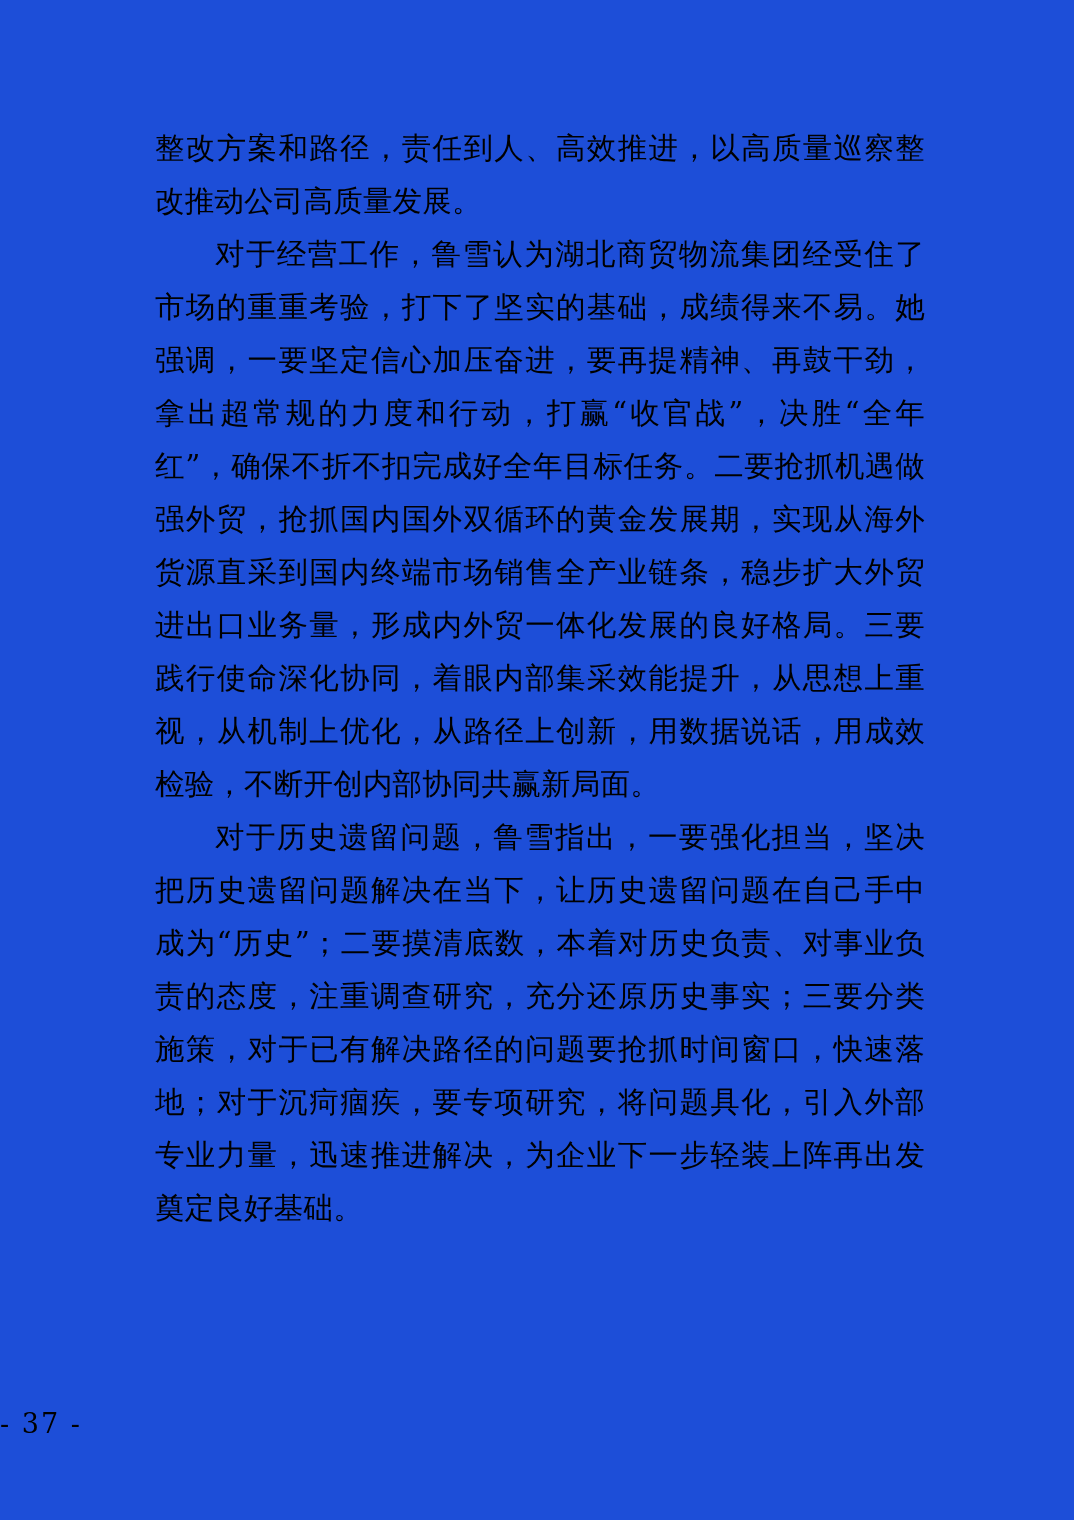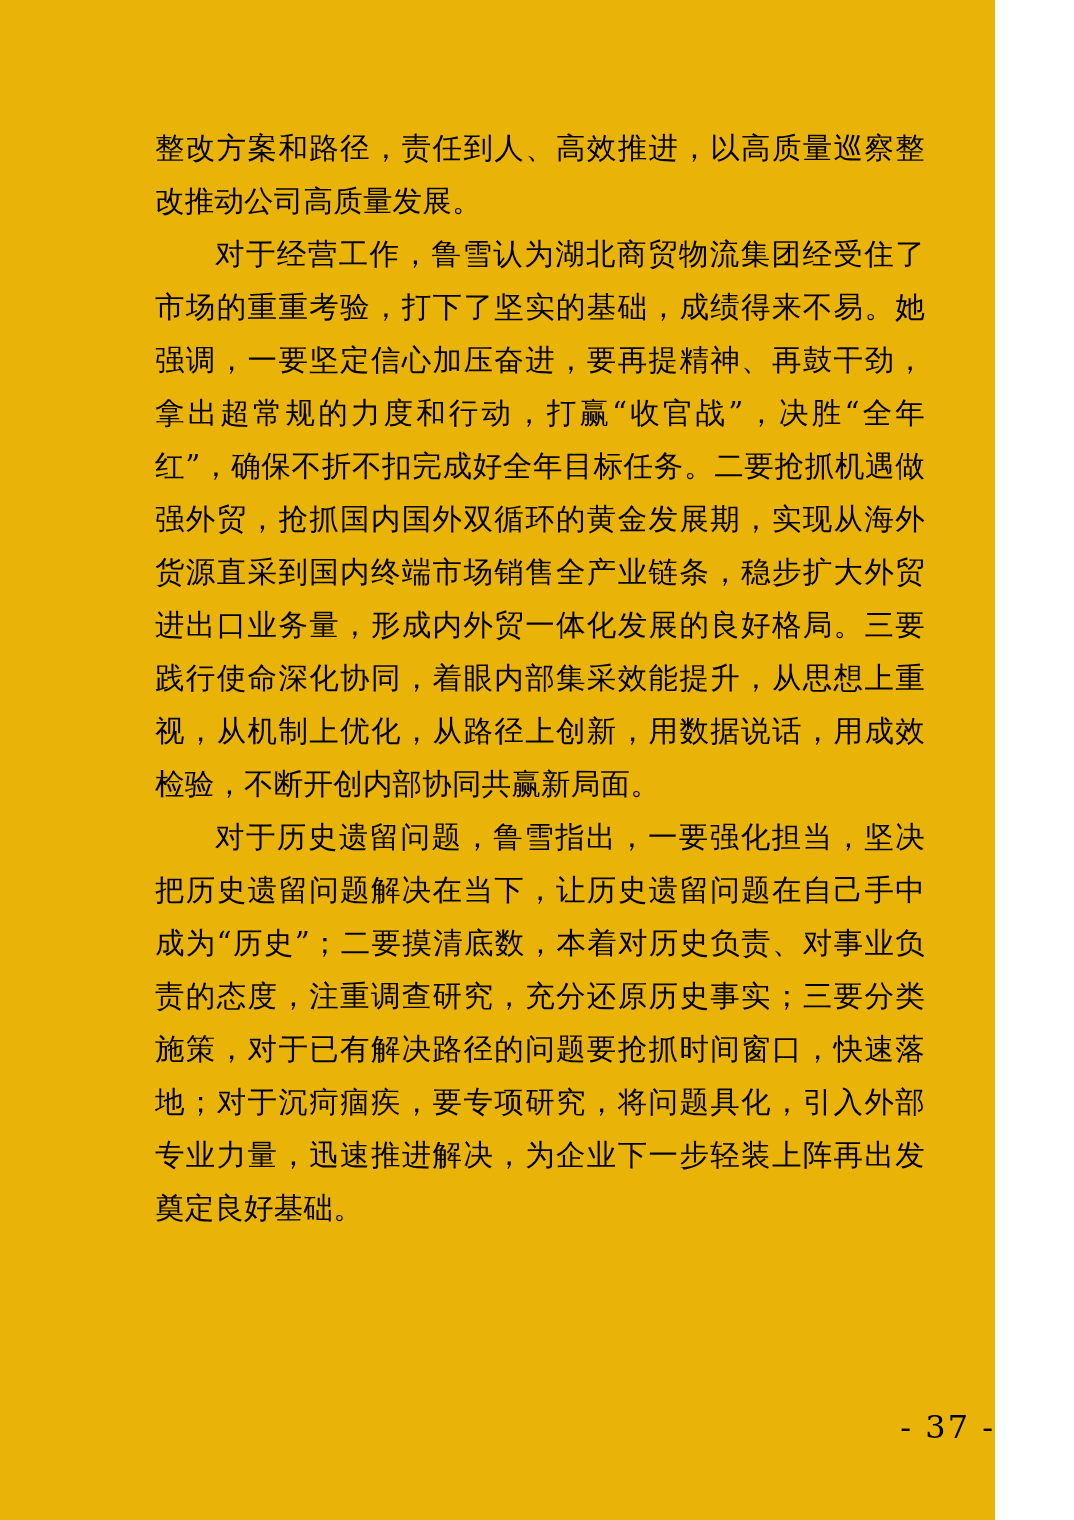--- a/index.html
+++ b/index.html
@@ -2,23 +2,23 @@
 <html><head>
 <meta charset="utf-8">
 <style>
   html, body {
     margin: 0;
     padding: 0;
     background: #ffffff;
   }
   .page {
     position: relative;
-    width: 995px;
+    width: 1074px;
     height: 1520px;
-    background: #eab308;
+    background: #1d4ed8;
     box-sizing: border-box;
     overflow: hidden;
     padding-left: 9px;
   }
   .content {
     position: absolute;
     left: 155px;
     top: 122px;
     width: 770px;
   }
@@ -34,23 +34,23 @@
     text-indent: 0;
   }
   .para.indent {
     text-indent: 60px;
   }
   .page-number {
     position: absolute;
     left: 0;
     right: 0;
     top: 1408px;
-    text-align: right;
+    text-align: left;
     font-family: "DejaVu Serif", "Liberation Serif", serif;
-    font-size: 32px;
+    font-size: 27px;
     color: #000000;
     letter-spacing: 2px;
   }
 </style>
 </head>
 <body>
 
 <div class="page">
   <div class="content">
     <p class="para">整改方案和路径，责任到人、高效推进，以高质量巡察整改推动公司高质量发展。</p>

